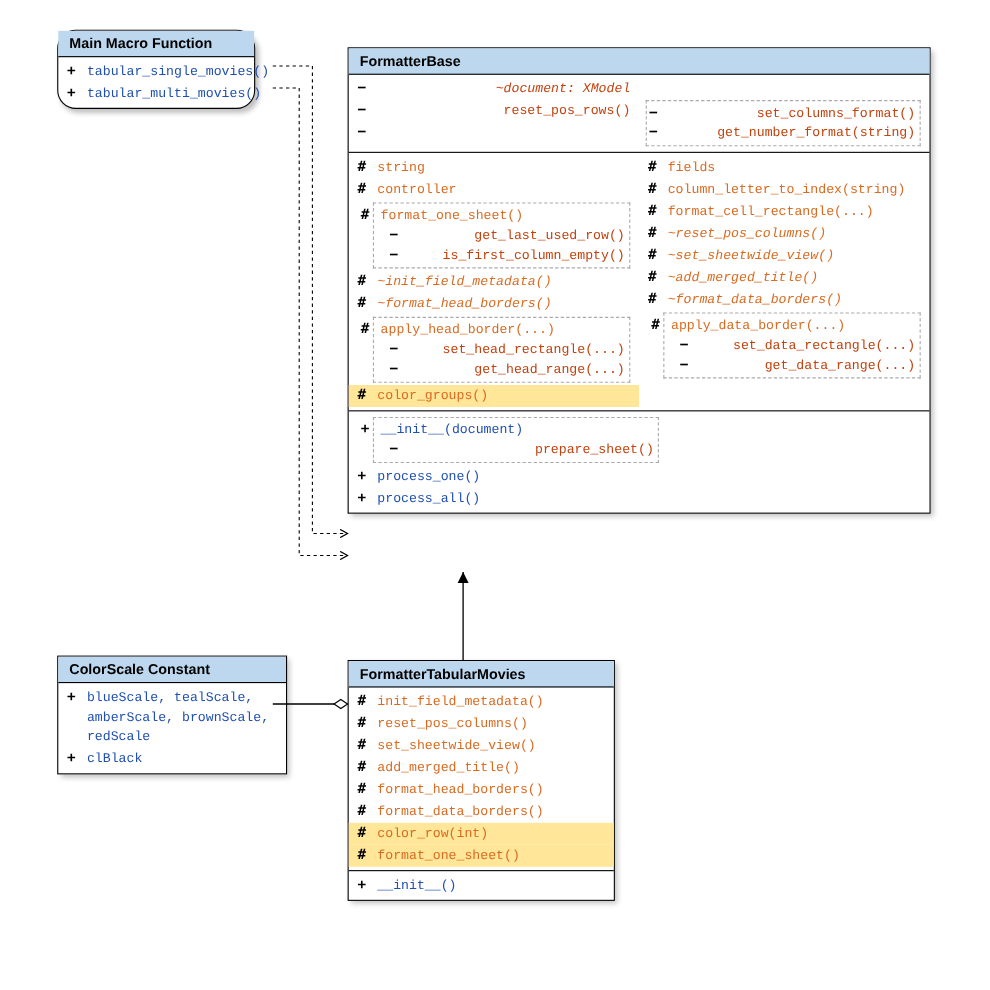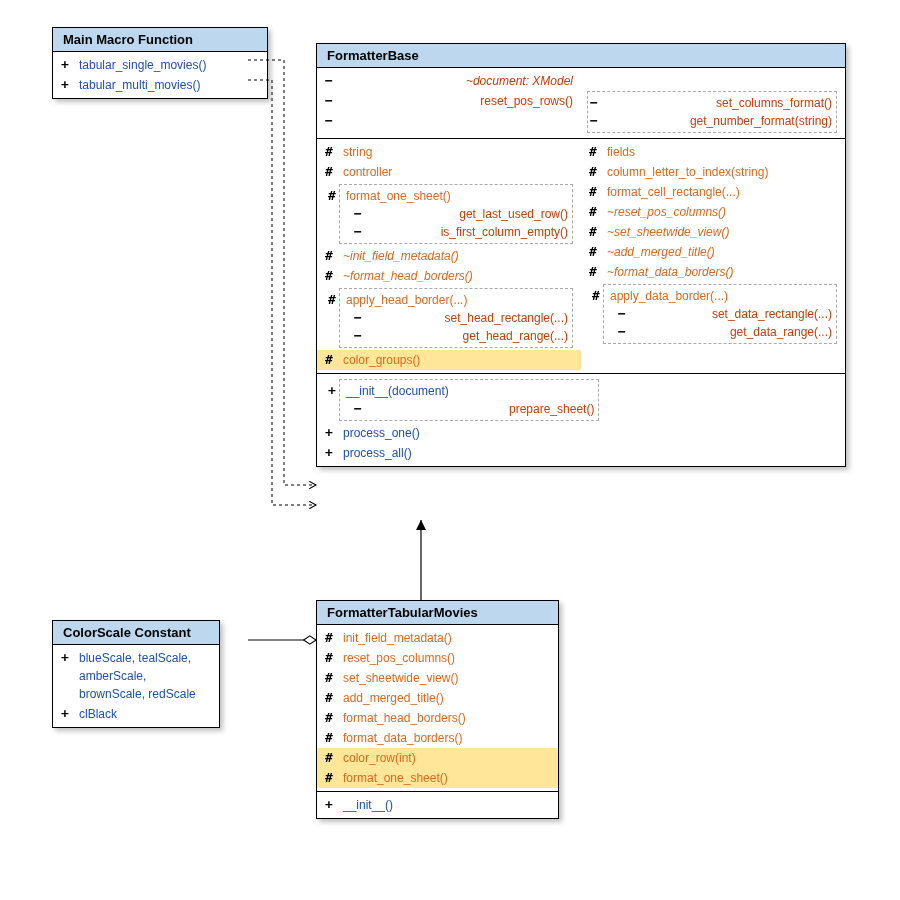--- a/index.html
+++ b/index.html
@@ -40,21 +40,21 @@
   }
   .vis {
     width: 18px;
     flex: none;
     text-align: left;
     font-family: "Menlo","Consolas",monospace;
     font-size: 13px;
     color: #000;
     font-weight: 600;
   }
-  .lbl { flex: 1; }
+  .lbl { flex: 1; font-family: Liberation Mono, monospace; }
   .c-public   { color: #1f4fb0; }
   .c-private  { color: #c2410c; text-align: right; }
   .c-protected{ color: #d96a1f; }
   .ital { font-style: italic; }
   .hl { background: #ffe699; }
   .twocol { display: flex; }
   .twocol > div { width: 50%; }
   .nest-box {
     border: 1px dashed #aaa;
     margin: 2px 8px 2px 22px;
@@ -67,21 +67,21 @@
     display: flex; line-height: 18px; padding-left: 12px;
   }
   .nest-row .vis { width: 18px; }
   svg.overlay {
     position: absolute; left:0; top:0; width:900px; height:900px; pointer-events:none;
   }
 </style>
 </head>
 <body>
 
-<div class="uml-box" style="left:52px; top:27px; width:216px;">
+<div class="uml-box" style="left:52px; top:27px; width:180px;border-radius:17px;">
   <div class="uml-title">Main Macro Function</div>
   <div class="section">
       <div class="section-inner" id="mm-items">
         <div class="row">
           <span class="vis">+</span>
           <span class="lbl c-public">tabular_single_movies()</span>
         </div>
         <div class="row">
           <span class="vis">+</span>
           <span class="lbl c-public">tabular_multi_movies()</span>
@@ -244,21 +244,21 @@
           <span class="lbl c-public">process_one()</span>
         </div>
         <div class="row">
           <span class="vis">+</span>
           <span class="lbl c-public">process_all()</span>
         </div>
       </div>
     </div>
 </div>
 
-<div class="uml-box" style="left:52px; top:620px; width:168px;">
+<div class="uml-box" style="left:52px; top:596px; width:209px;">
   <div class="uml-title">ColorScale Constant</div>
   <div class="section">
       <div class="section-inner" id="cs-items">
         <div class="row">
           <span class="vis">+</span>
           <span class="lbl c-public">blueScale, tealScale, amberScale, brownScale, redScale</span>
         </div>
         <div class="row">
           <span class="vis">+</span>
           <span class="lbl c-public">clBlack</span>

